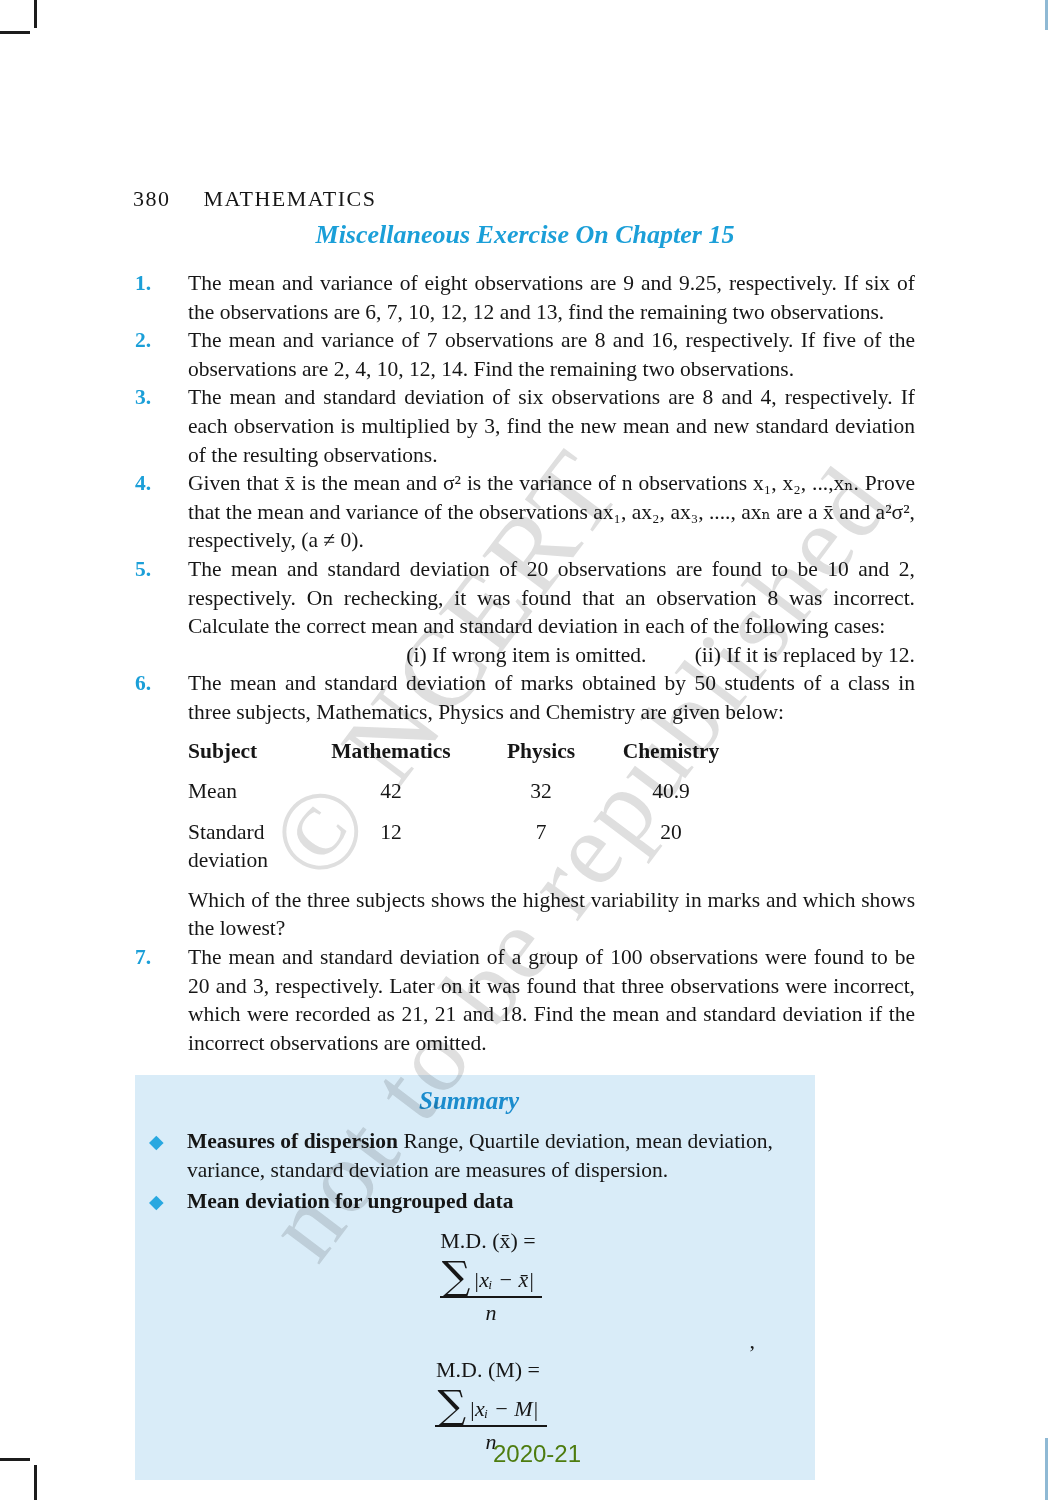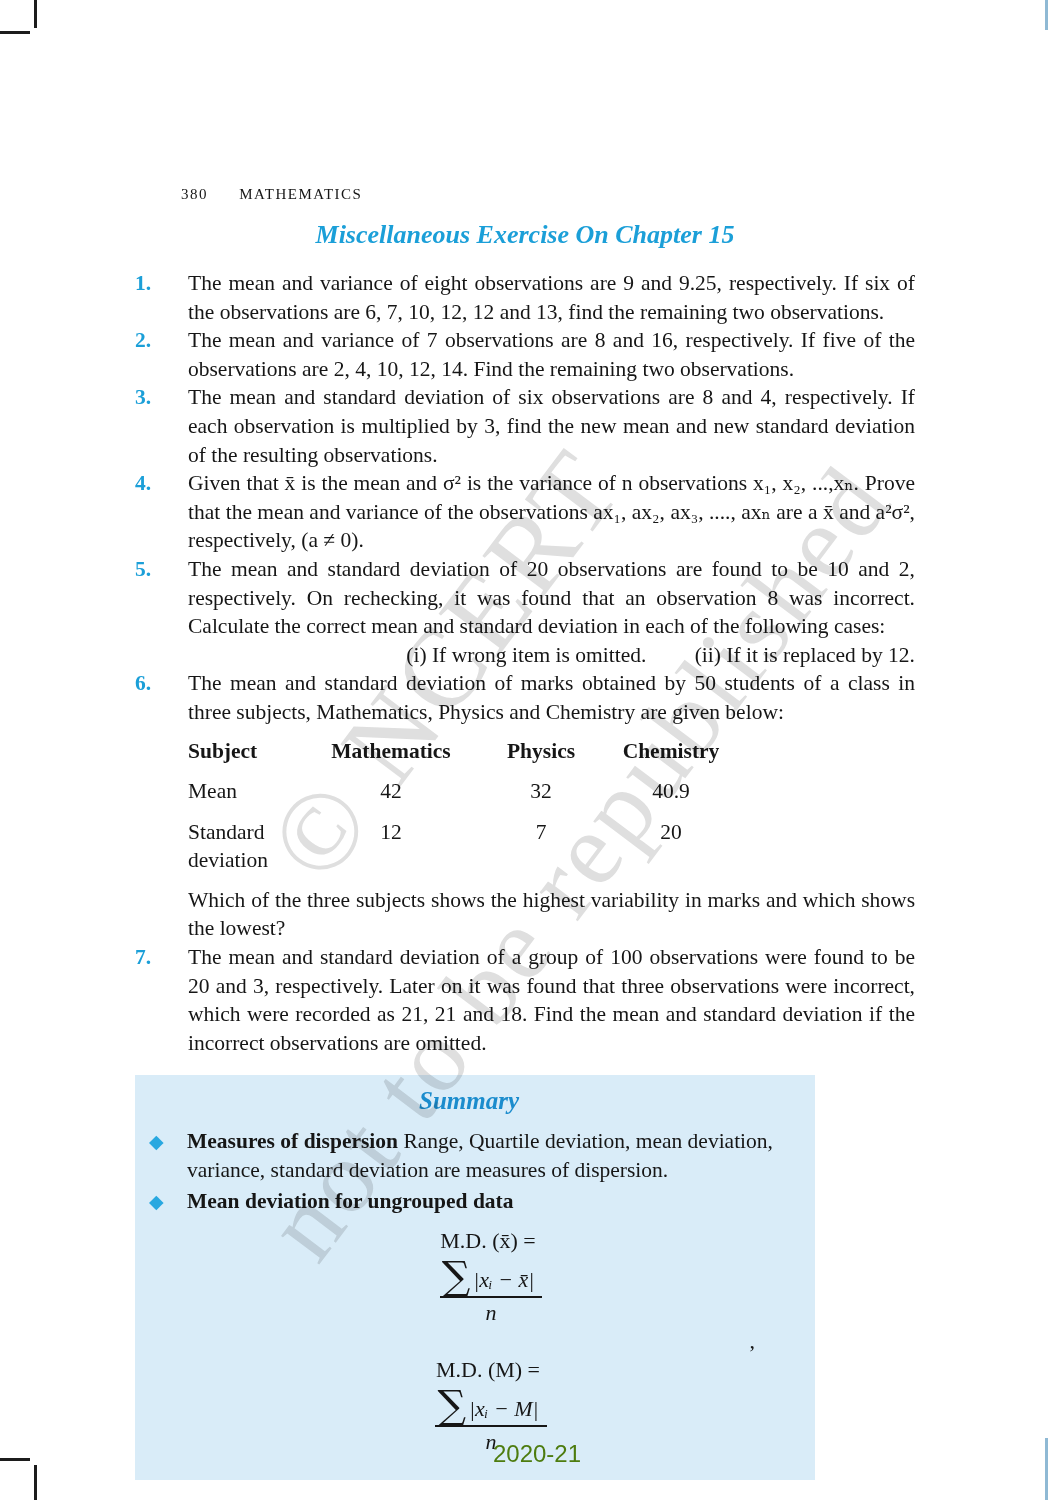--- a/index.html
+++ b/index.html
@@ -15,21 +15,21 @@
   .cm-tr-v{left:1045px;top:0;width:3px;height:30px;background:#8fb9d4;}
   .cm-br-v{left:1045px;top:1438px;width:3px;height:62px;background:#8fb9d4;}
 
   
   .watermark{position:absolute;z-index:6;pointer-events:none;white-space:nowrap;
              color:#8a8a8a;opacity:0.28;mix-blend-mode:multiply;letter-spacing:4px;
              font-family:"Liberation Serif","DejaVu Serif",serif;}
   .wm1{left:445px;top:665px;font-size:112px;transform:translate(-50%,-50%) rotate(-53deg);}
   .wm2{left:578px;top:862px;font-size:104px;transform:translate(-50%,-50%) rotate(-53deg);}
 
-  .running-head{position:absolute;left:133px;top:186px;font-size:15px;letter-spacing:1.5px;z-index:1;margin-left:48px;}
+  .running-head{position:absolute;left:133px;top:186px;font-size:22px;letter-spacing:1.5px;z-index:1;}
   .running-head .book{margin-left:26px;}
 
   .content{position:absolute;left:135px;top:219px;width:780px;z-index:1;
            font-size:21.5px;line-height:28.6px;}
 
   .ex-title{margin:0 0 18px 0;text-align:center;font-size:26px;line-height:32px;
             font-weight:bold;font-style:italic;color:#1b9fd8;}
 
   .problem{display:flex;margin:0;}
   .pnum{flex:0 0 53px;width:53px;color:#1b9fd8;font-weight:bold;}

